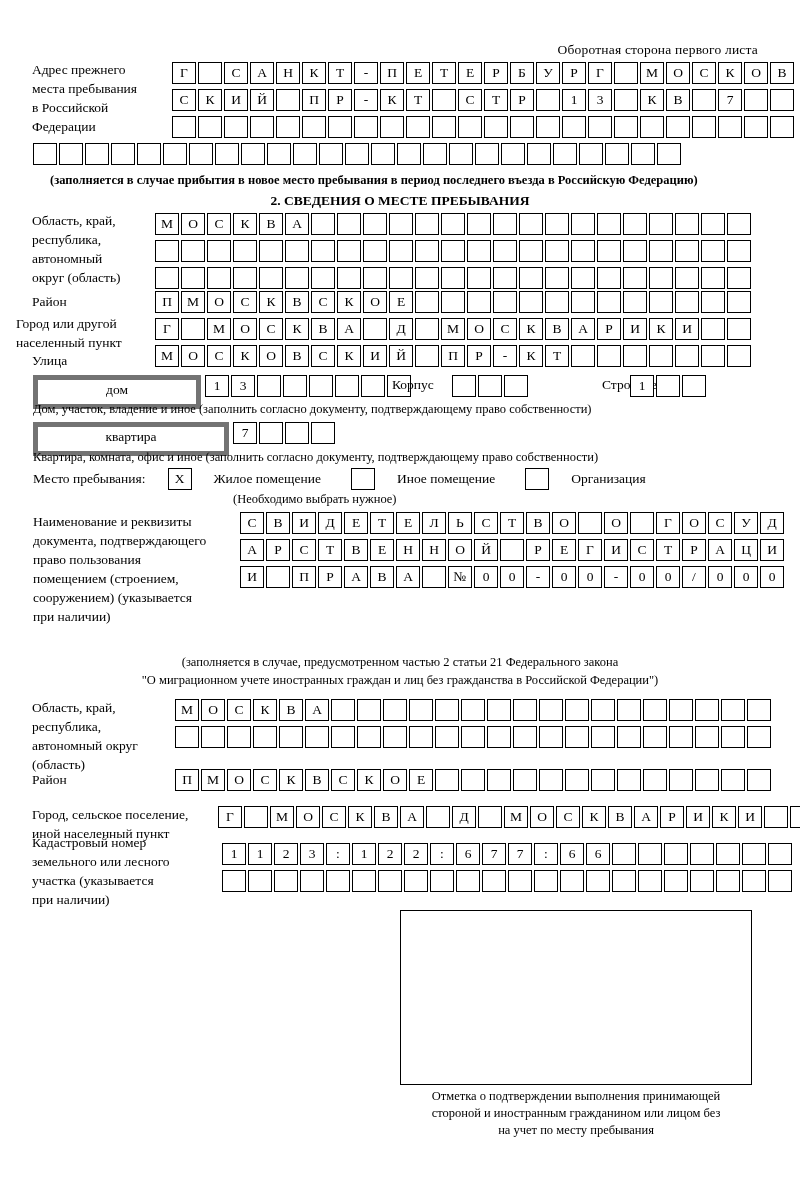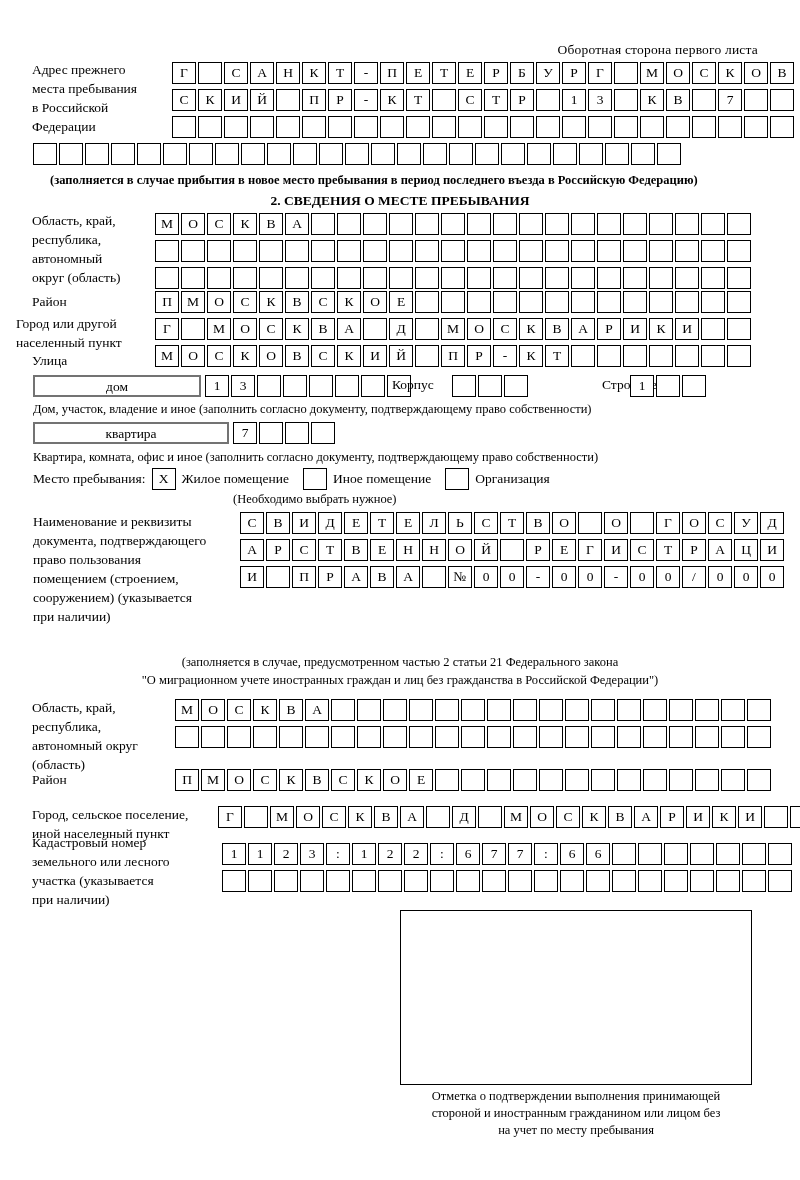--- a/index.html
+++ b/index.html
@@ -65,23 +65,23 @@
     border: 1px solid #000;
     margin-right: 2px;
     box-sizing: border-box;
     text-align: center;
     font-size: 13.5px;
     line-height: 20px;
     font-family: "Liberation Serif", serif;
     background: #fff;
   }
   .box-label {
-    border: 2px solid #737373;
+    border: 5px solid #737373;
     box-sizing: border-box;
-    height: 22px;
+    height: 34px;
     text-align: center;
     font-size: 13.5px;
     line-height: 20px;
     margin-right: 2px;
     background: #fff;
   }
   .underline-note {
     position: absolute;
     font-size: 12.5px;
     line-height: 16px;
@@ -96,20 +96,21 @@
     position: absolute;
     text-align: center;
     font-size: 12.5px;
     line-height: 17px;
   }
   .checkline {
     position: absolute;
     display: flex;
     align-items: center;
     font-size: 13.5px;
+    gap: 16px;
   }
   .checkbox {
     width: 24px;
     height: 22px;
     border: 1px solid #000;
     box-sizing: border-box;
     text-align: center;
     line-height: 20px;
     font-size: 13.5px;
     margin: 0 6px;

